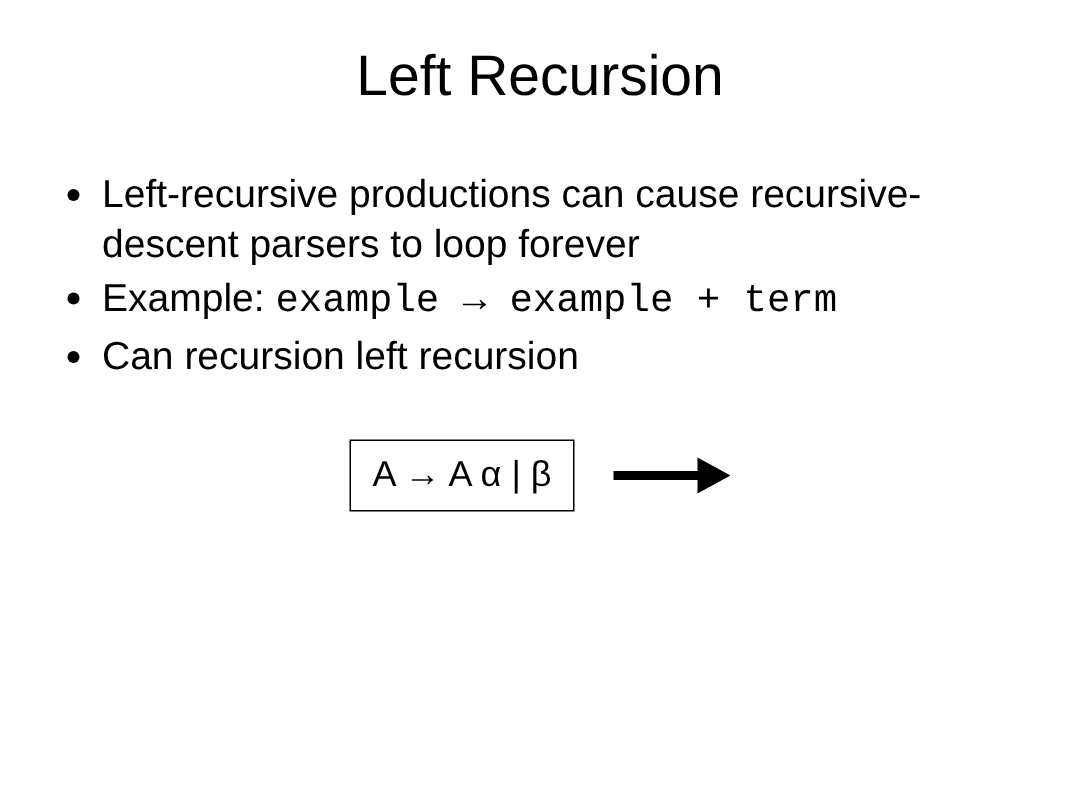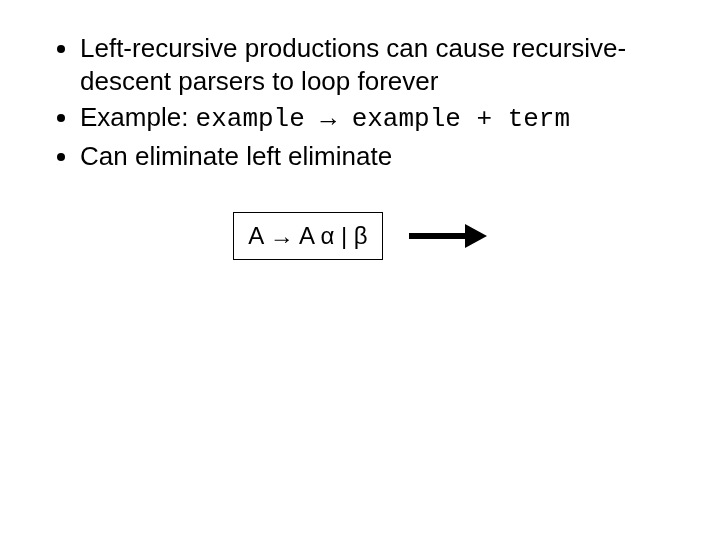--- a/index.html
+++ b/index.html
@@ -20,21 +20,21 @@
   }
   .title {
     text-align: center;
     font-size: 38px;
     margin: 10px 0 40px 0;
     font-weight: normal;
   }
   ul.bullets {
     list-style: disc;
     padding-left: 28px;
-    margin: 12px;
+    margin: 0;
   }
   ul.bullets li {
     font-size: 26px;
     line-height: 1.25;
     margin-bottom: 4px;
   }
   .mono {
     font-family: "Courier New", Courier, monospace;
     text-align: center;
   }
@@ -58,27 +58,28 @@
   }
   .arrow-wrap svg {
     display: block;
   }
 </style>
 </head>
 <body>
 
 <div class="slide">
 
+  <h1 class="title">Left Recursion</h1>
 
   <ul class="bullets">
     <li>Left-recursive productions can cause recursive-descent parsers to loop forever</li>
     <li>
       <span>Example: </span><span class="mono">example → example + term</span>
     </li>
-    <li>Can eliminate left eliminate</li>
+    <li>Can recursion left recursion</li>
   </ul>
 
   <div class="boxes-row">
     <div class="rule-box">A → A α | β</div>
     <div class="arrow-wrap">
       <svg width="80" height="28" viewBox="0 0 80 28">
         <line x1="2" y1="14" x2="60" y2="14" stroke="#000" stroke-width="6"></line>
         <polygon points="58,2 80,14 58,26" fill="#000"></polygon>
       </svg>
     </div>

